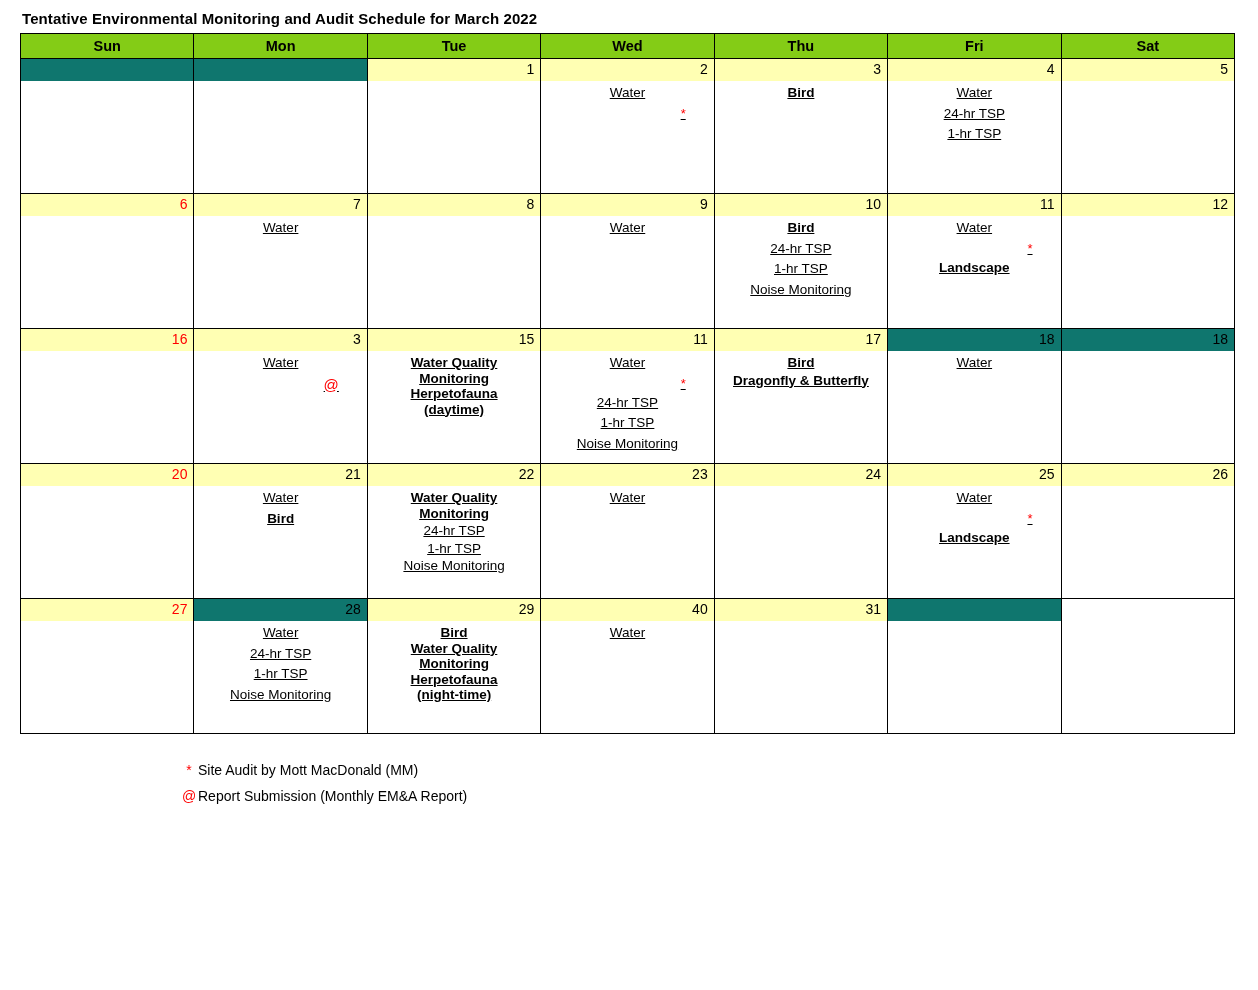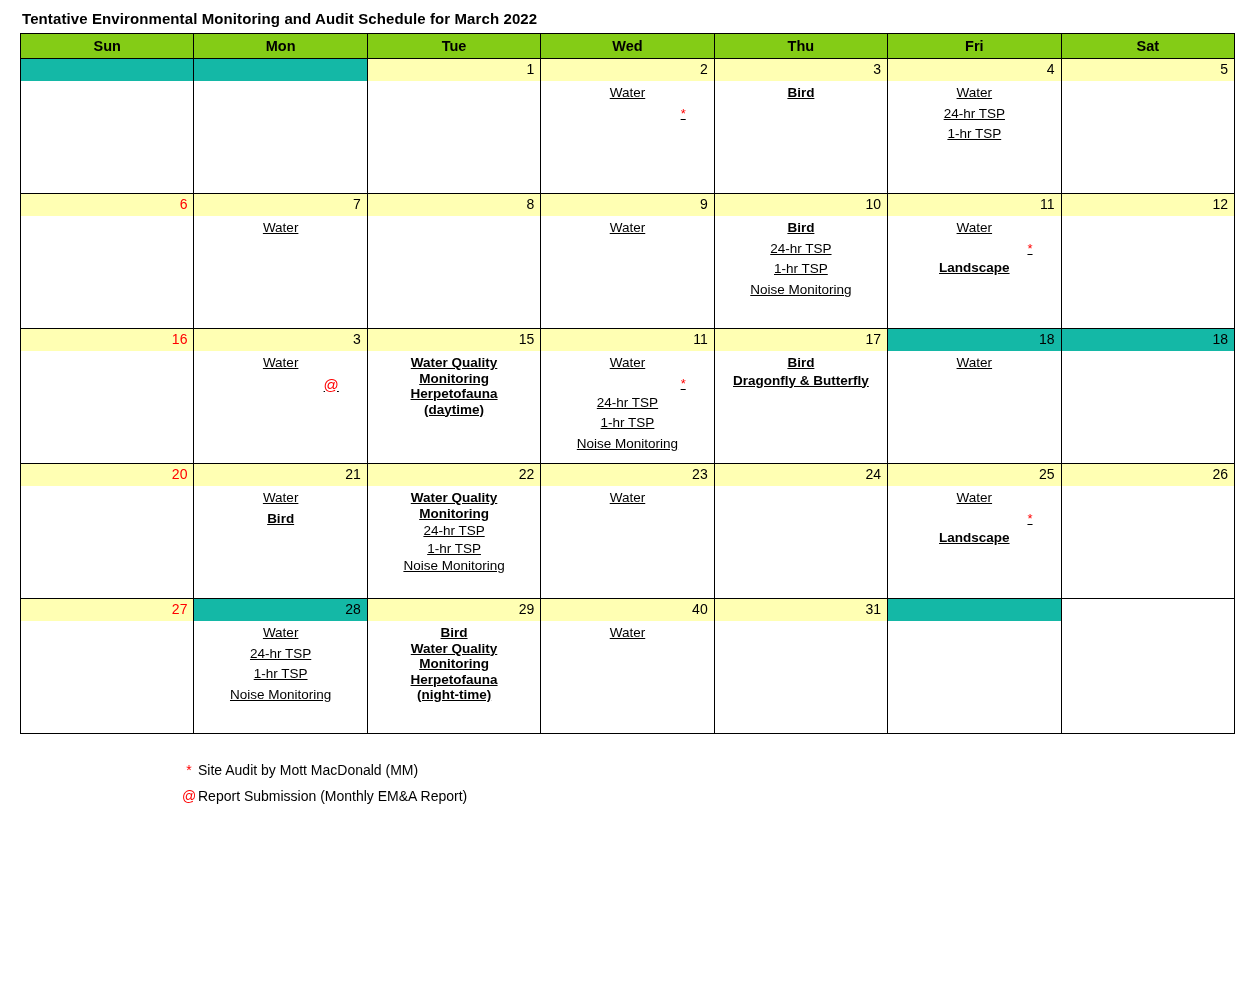--- a/index.html
+++ b/index.html
@@ -56,21 +56,21 @@
   }
   .daynum-bar {
     height: 22px;
     background: #ffffb3;
     text-align: right;
     font-size: 14px;
     padding: 2px 6px 0 0;
     box-sizing: border-box;
   }
   .daynum-bar.plain {
-    background: #14b8a6;
+    background: #0f766e;
   }
   .daynum-bar.sun span { color: #ff0000; }
   .events {
     padding: 5px 4px 0 4px;
     text-align: center;
     font-size: 13.5px;
     line-height: 1.0;
     text-decoration: underline;
   }
   .ev {

